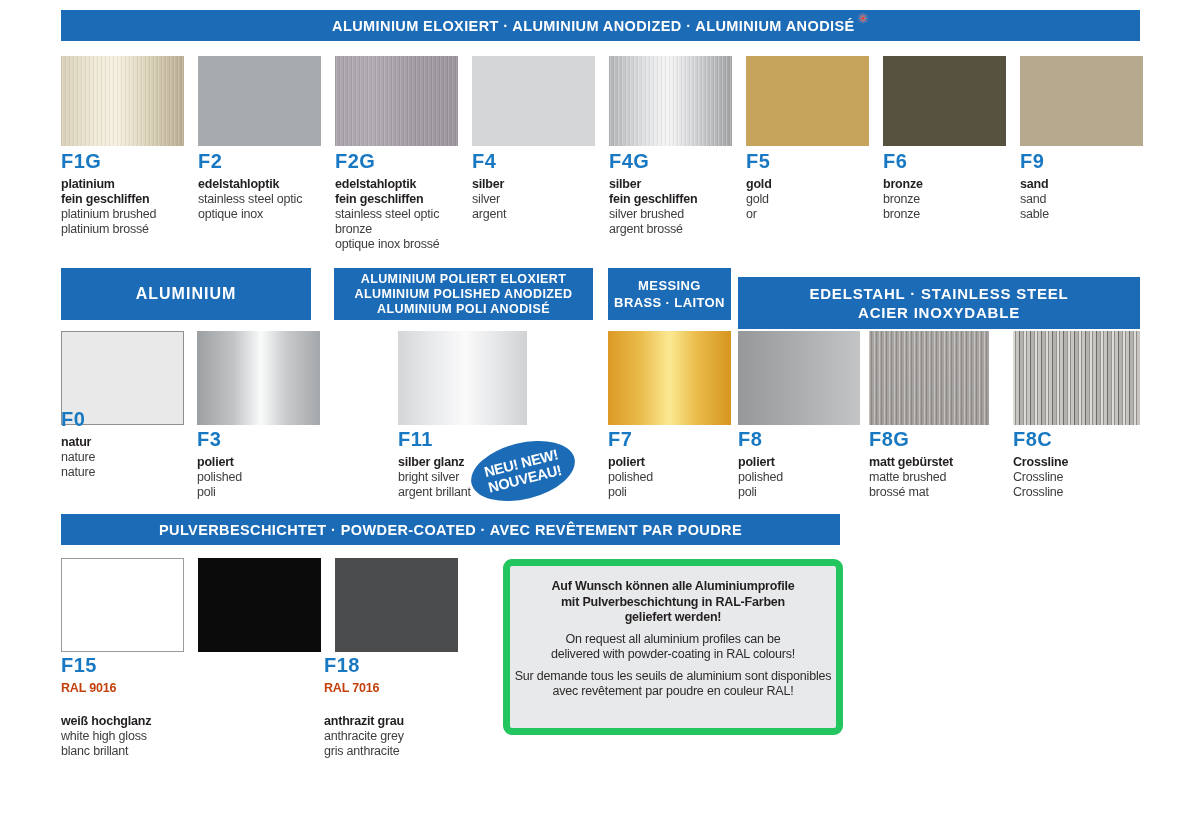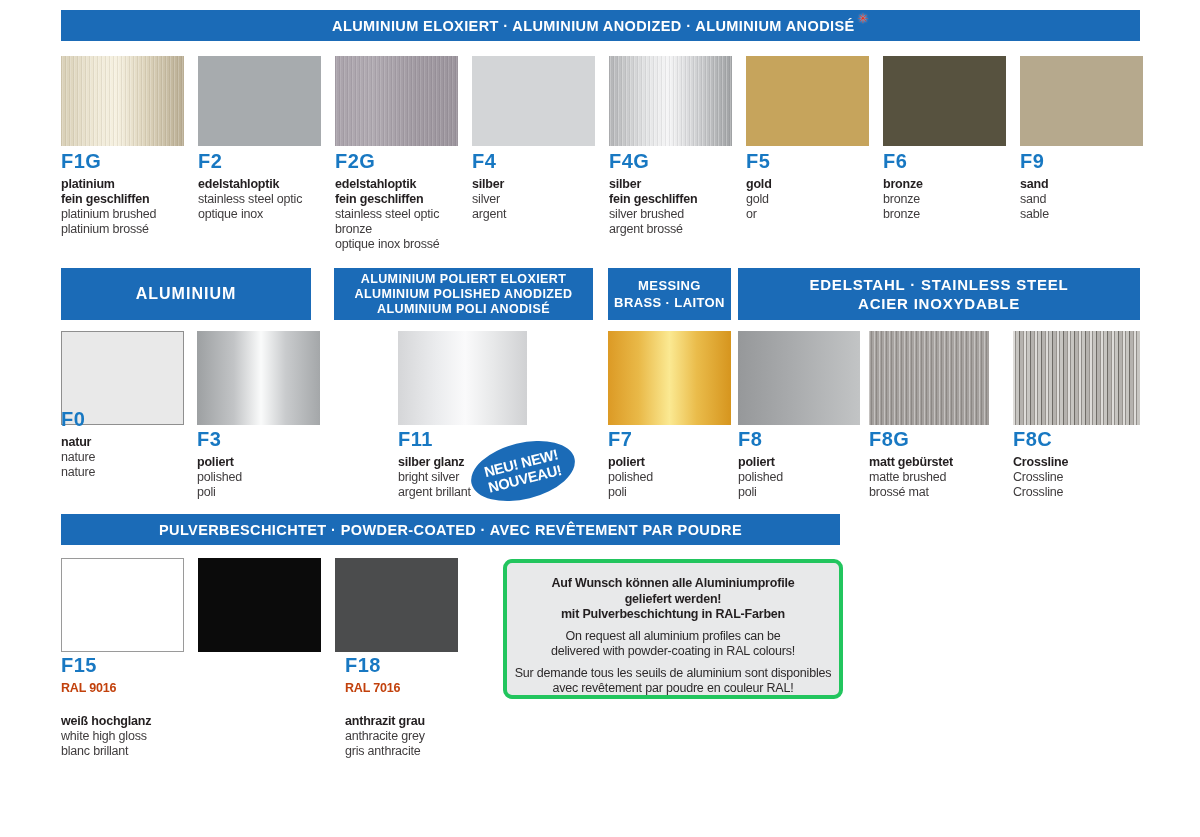--- a/index.html
+++ b/index.html
@@ -48,30 +48,30 @@
   .ln{font-size:12.5px;line-height:15px;color:#3f3c3d;letter-spacing:-.2px}
   .ln.b{font-weight:bold;color:#231f20}
   .ln.ral{font-weight:bold;color:#c2410c;margin-bottom:18px}
 
   .asterisk{color:#e0301e;font-size:13px;line-height:10px;margin-left:3px;align-self:flex-start;
             margin-top:4px;text-shadow:0 0 2px #ffffff}
   .b-top{left:61px;top:10px;width:1079px;height:31px;font-size:14.5px;flex-direction:row}
   .b-alu{left:61px;top:268px;width:250px;height:52px;font-size:16px;letter-spacing:1px}
   .b-pol{left:334px;top:268px;width:259px;height:52px;font-size:12.5px;line-height:15px}
   .b-brass{left:608px;top:268px;width:123px;height:52px;font-size:13px;line-height:17px}
-  .b-steel{left:738px;top:268px;width:402px;height:52px;font-size:15px;line-height:19px;letter-spacing:.8px}
+  .b-steel{left:738px;top:277px;width:402px;height:52px;font-size:15px;line-height:19px;letter-spacing:.8px}
   .b-powder{left:61px;top:514px;width:779px;height:31px;font-size:14.5px}
 
   .neu{position:absolute;left:470px;top:443px;width:106px;height:56px;background:#1b6bb7;
        border-radius:50%;transform:rotate(-14deg);display:flex;flex-direction:column;
        align-items:center;justify-content:center;color:#fff;font-weight:bold;
        font-size:14.5px;line-height:16px;letter-spacing:-.3px}
 
-  .infobox{position:absolute;left:503px;top:559px;width:340px;height:140px;background:#e8e9ea;
-           border:4px solid #22c55e;border-radius:9px;text-align:center;padding-top:13px}
+  .infobox{position:absolute;left:503px;top:559px;width:340px;height:176px;background:#e8e9ea;
+           border:7px solid #22c55e;border-radius:9px;text-align:center;padding-top:13px}
   .infobox .ib{font-size:12.5px;line-height:15.5px;letter-spacing:-.2px;color:#2d2a2b}
   .infobox .ib.b{font-weight:bold;color:#231f20}
   .infobox .gap{height:6px}
 </style>
 </head>
 <body>
 
 <div class="page">
 
   <div class="banner b-top">
@@ -221,32 +221,32 @@
   <div class="sw sw2 sw-f16" style="left:198px;top:558px"></div>
   <div class="sw sw2 sw-f18" style="left:335px;top:558px"></div>
 
   <div class="card" style="left:61px;top:654px">
     <div class="code">F15</div>
     <div class="ln ral">RAL 9016</div>
     <div class="ln b">weiß hochglanz</div>
     <div class="ln">white high gloss</div>
     <div class="ln">blanc brillant</div>
   </div>
-  <div class="card" style="left:345px;top:654px">
+  <div class="card" style="left:324px;top:654px">
     <div class="code">F18</div>
     <div class="ln ral">RAL 7016</div>
     <div class="ln b">anthrazit grau</div>
     <div class="ln">anthracite grey</div>
     <div class="ln">gris anthracite</div>
   </div>
 
   <div class="infobox">
     <div class="ib b">Auf Wunsch können alle Aluminiumprofile</div>
+    <div class="ib b">mit Pulverbeschichtung in RAL-Farben</div>
     <div class="ib b">geliefert werden!</div>
-    <div class="ib b">mit Pulverbeschichtung in RAL-Farben</div>
     <div class="gap"></div>
     <div class="ib">On request all aluminium profiles can be</div>
     <div class="ib">delivered with powder-coating in RAL colours!</div>
     <div class="gap"></div>
     <div class="ib">Sur demande tous les seuils de aluminium sont disponibles</div>
     <div class="ib">avec revêtement par poudre en couleur RAL!</div>
   </div>
 
 </div>
 

